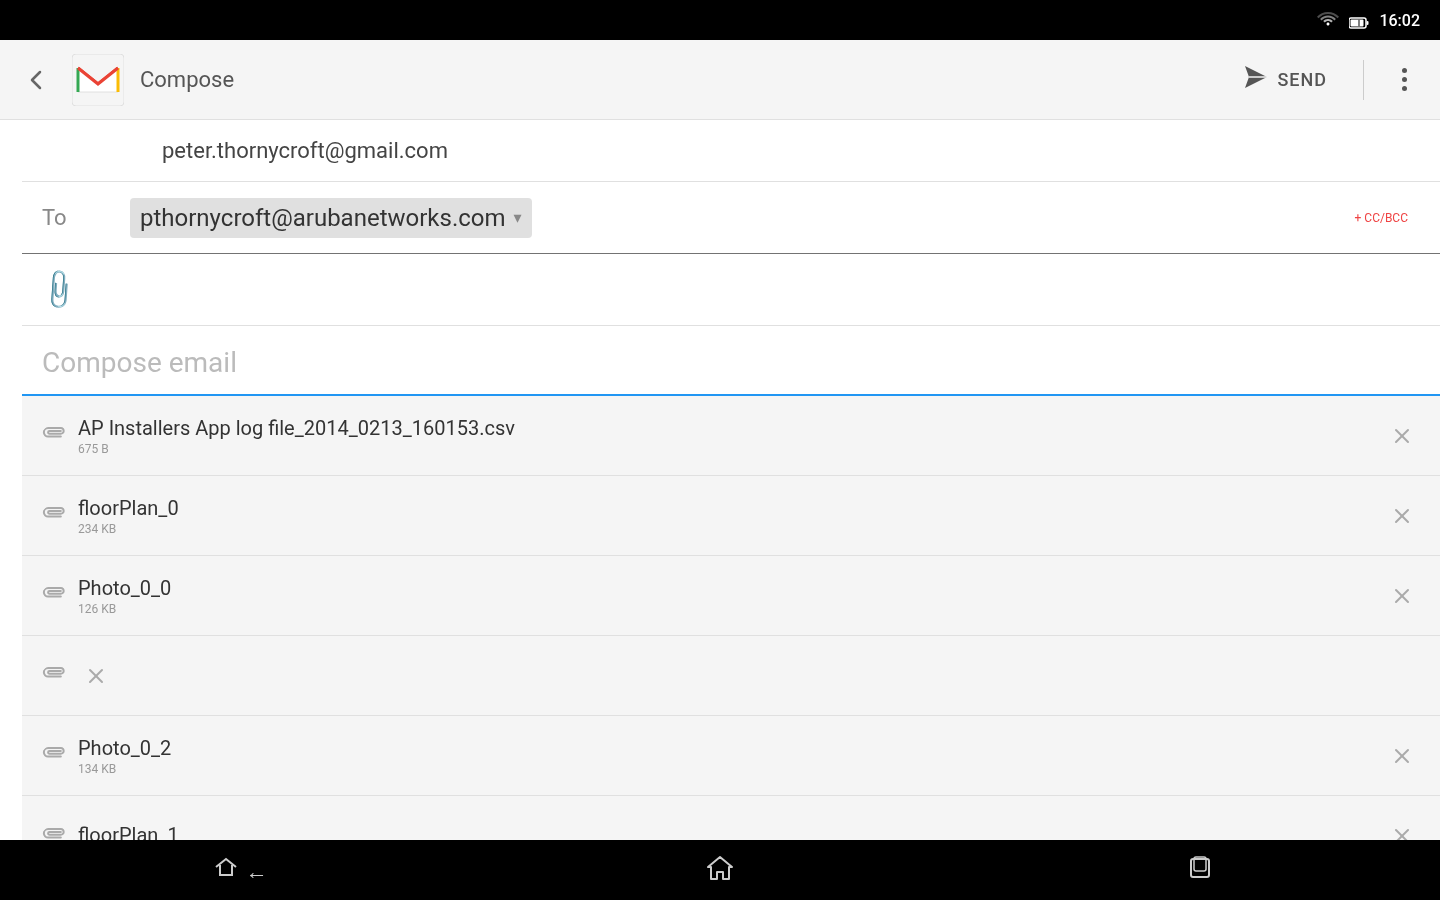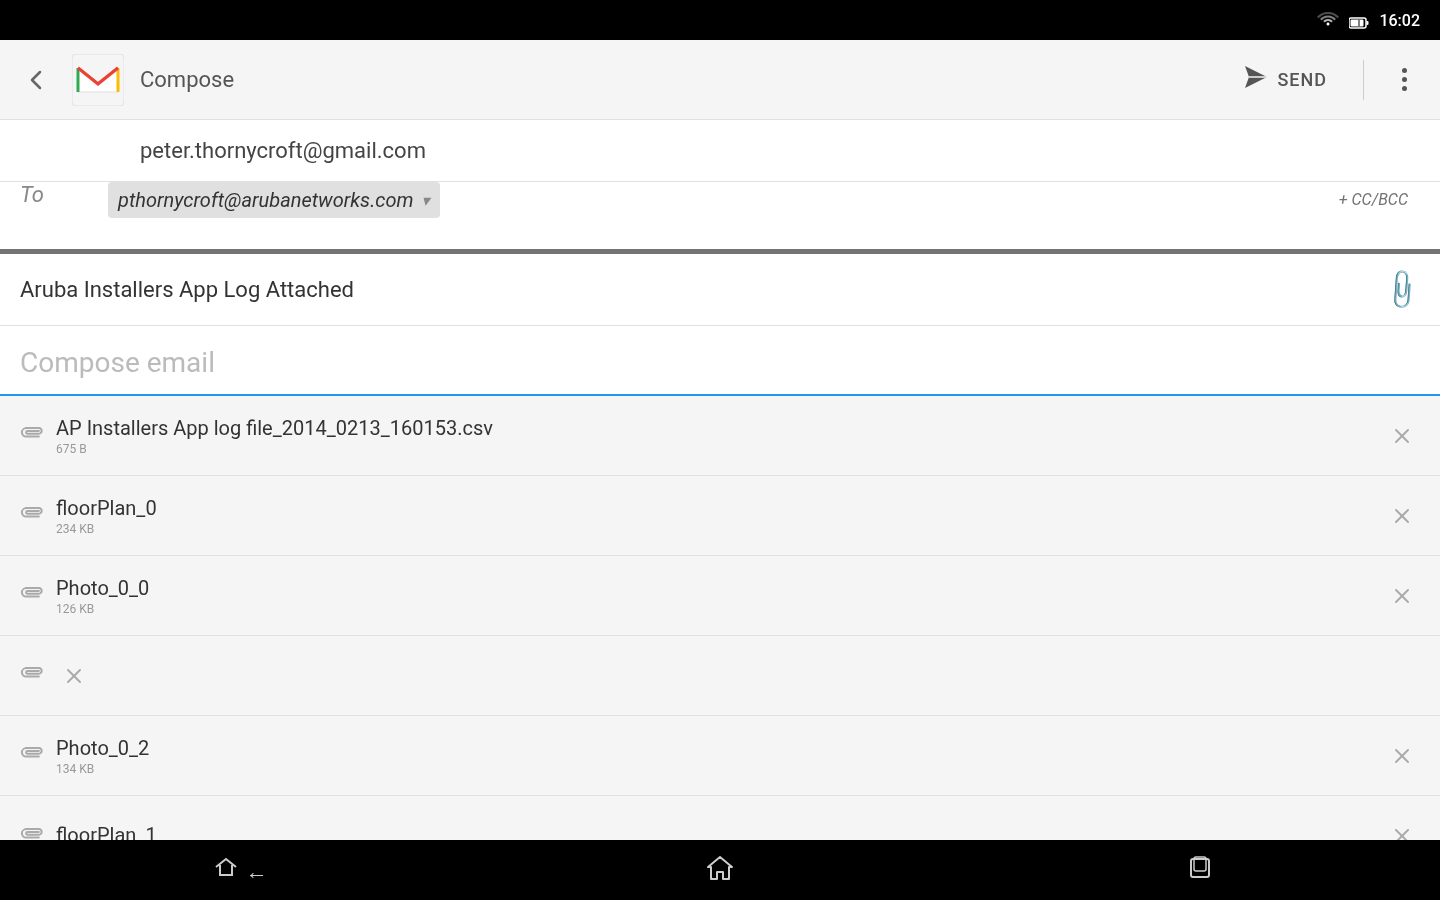--- a/index.html
+++ b/index.html
@@ -113,70 +113,70 @@
       background: #555;
       border-radius: 50%;
     }
 
     
     .content {
       width: 100%;
       height: calc(900px - 40px - 80px - 60px);
       background: #fff;
       overflow: hidden;
+      padding-left: 22px;
     }
 
     
     .from-row {
       padding: 18px 20px 18px 140px;
       border-bottom: 1px solid #e0e0e0;
       background: #fff;
     }
     .from-email {
       font-size: 22px;
       color: #444;
     }
 
     
     .to-row {
       display: flex;
-      align-items: flex-start;
+      align-items: center;
       padding: 0 20px;
-      border-bottom: 5px solid #737373;
+      border-bottom: 1px solid #737373;
       min-height: 72px;
       background: #fff;
-      font-style: italic;
     }
     .to-label {
       font-size: 22px;
       color: #888;
       width: 80px;
       flex-shrink: 0;
     }
     .to-chip {
       display: flex;
       align-items: center;
       background: #e0e0e0;
       border-radius: 4px;
       padding: 6px 10px;
       gap: 8px;
       margin-left: 8px;
     }
     .to-chip-text {
-      font-size: 20px;
+      font-size: 24px;
       color: #333;
     }
     .to-chip-arrow {
       color: #888;
       font-size: 16px;
     }
     .cc-bcc-btn {
       margin-left: auto;
-      font-size: 16px;
-      color: #737373;
+      font-size: 12px;
+      color: #ef4444;
       cursor: pointer;
       white-space: nowrap;
       padding: 8px 12px;
     }
 
     
     .subject-row {
       display: flex;
       align-items: center;
       padding: 0 20px;
@@ -360,21 +360,20 @@
   <div class="to-row">
     <span class="to-label">To</span>
     <div class="to-chip">
       <span class="to-chip-text">pthornycroft@arubanetworks.com</span>
       <span class="to-chip-arrow">▾</span>
     </div>
     <span class="cc-bcc-btn">+ CC/BCC</span>
   </div>
 
   <div class="subject-row">
-    <span class="subject-text">Aruba Installers App Log Attached</span>
     <span class="attach-icon">📎</span>
   </div>
 
   <div class="body-row">
     <span class="body-placeholder">Compose email</span>
   </div>
 
   <div class="attachments-area">
 
   <div class="attachment-row">

